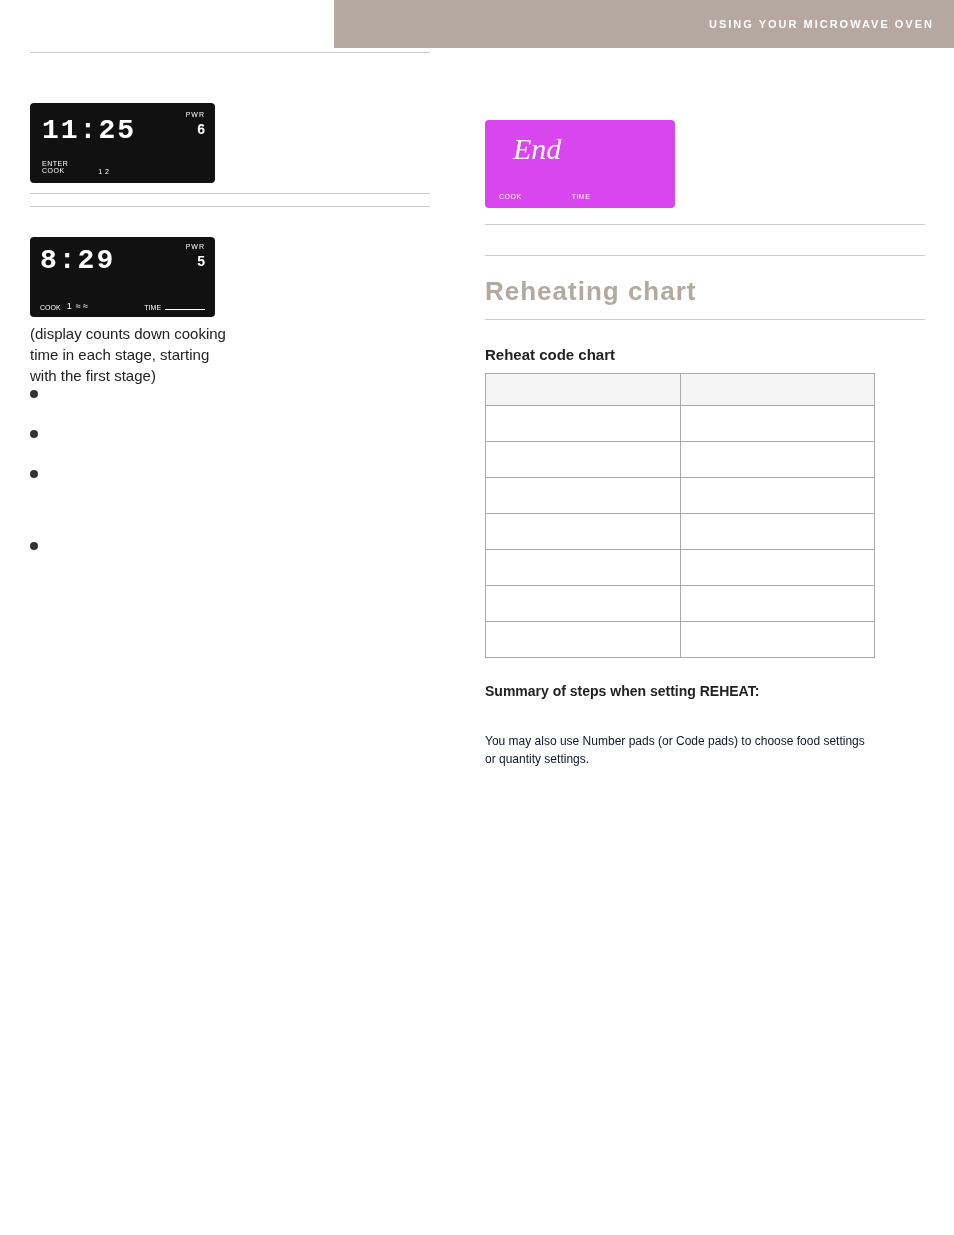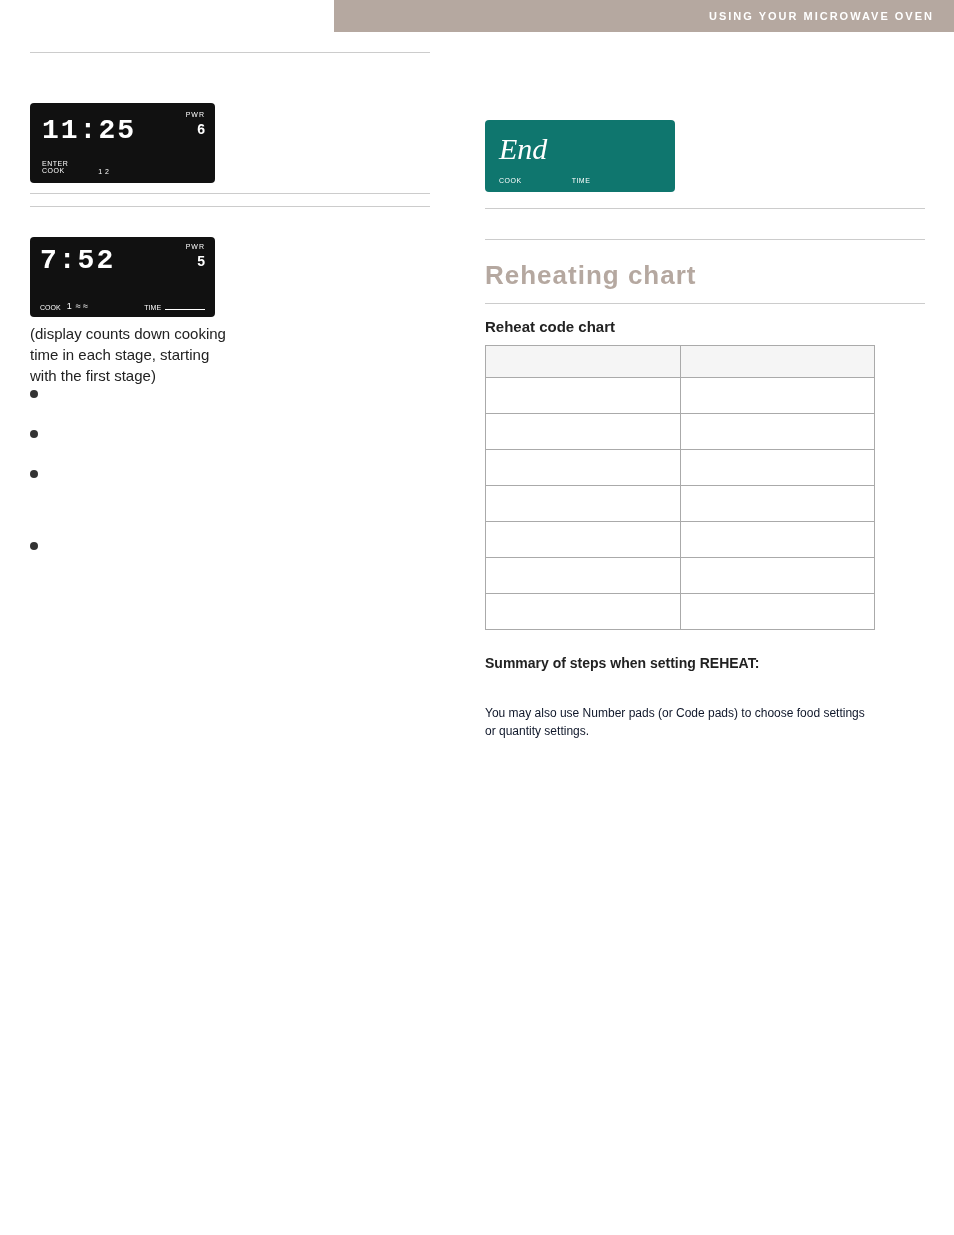--- a/index.html
+++ b/index.html
@@ -16,21 +16,21 @@
       position: relative;
       overflow-x: hidden;
     }
 
     
     .header-bar {
       position: absolute;
       top: 0;
       right: 0;
       width: 620px;
-      height: 32px;
+      height: 48px;
       background: #b5a8a0;
       display: flex;
       align-items: center;
       justify-content: flex-end;
       padding-right: 20px;
     }
 
     .header-bar span {
       color: #ffffff;
       font-size: 11px;
@@ -112,26 +112,26 @@
       bottom: 8px;
       left: 12px;
       display: flex;
       gap: 20px;
       font-size: 7px;
       letter-spacing: 0.5px;
     }
 
     
     .end-display {
-      background: #0f766e;
+      background: #d946ef;
       color: #ffffff;
       width: 190px;
-      height: 72px;
+      height: 88px;
       border-radius: 4px;
-      padding: 8px 14px;
+      padding: 8px 28px;
       position: relative;
       margin-bottom: 14px;
     }
 
     .end-display .end-text {
       font-size: 30px;
       font-style: italic;
       font-family: Georgia, serif;
       margin-top: 4px;
     }
@@ -155,21 +155,21 @@
       margin-top: 20px;
       margin-bottom: 12px;
     }
 
     
     .subsection-title {
       font-size: 15px;
       font-weight: bold;
       color: #222222;
       margin-bottom: 10px;
-      margin-top: 14px;
+      margin-top: 26px;
     }
 
     
     .bullet-item {
       display: flex;
       align-items: flex-start;
       margin-bottom: 28px;
     }
 
     .bullet-dot {
@@ -316,21 +316,21 @@
       <span style="margin-left:10px; margin-top:8px;">1  2</span>
     </div>
   </div>
 
   <div class="divider-full" style="margin-top: 10px;"></div>
   <div class="divider-full" style="margin-top: 4px;"></div>
 
   <div class="display-screen-v2" style="margin-top: 30px;">
     <span class="pwr-label">PWR</span>
     <span class="pwr-value">5</span>
-    <div class="time-large">7:52</div>
+    <div class="time-large">8:29</div>
     <div class="bottom-row">
       <span style="font-size:7px; margin-right: 6px;">COOK</span>
       <span style="font-size:9px; margin-right: 4px;">1</span>
       <span class="tilde-icons">≈ ≈</span>
       <span style="flex:1; text-align: right; font-size:7px;">TIME <span class="time-underline"></span></span>
     </div>
   </div>
 
   <div class="display-caption">(display counts down cooking time in each stage, starting with the first stage)</div>
 

